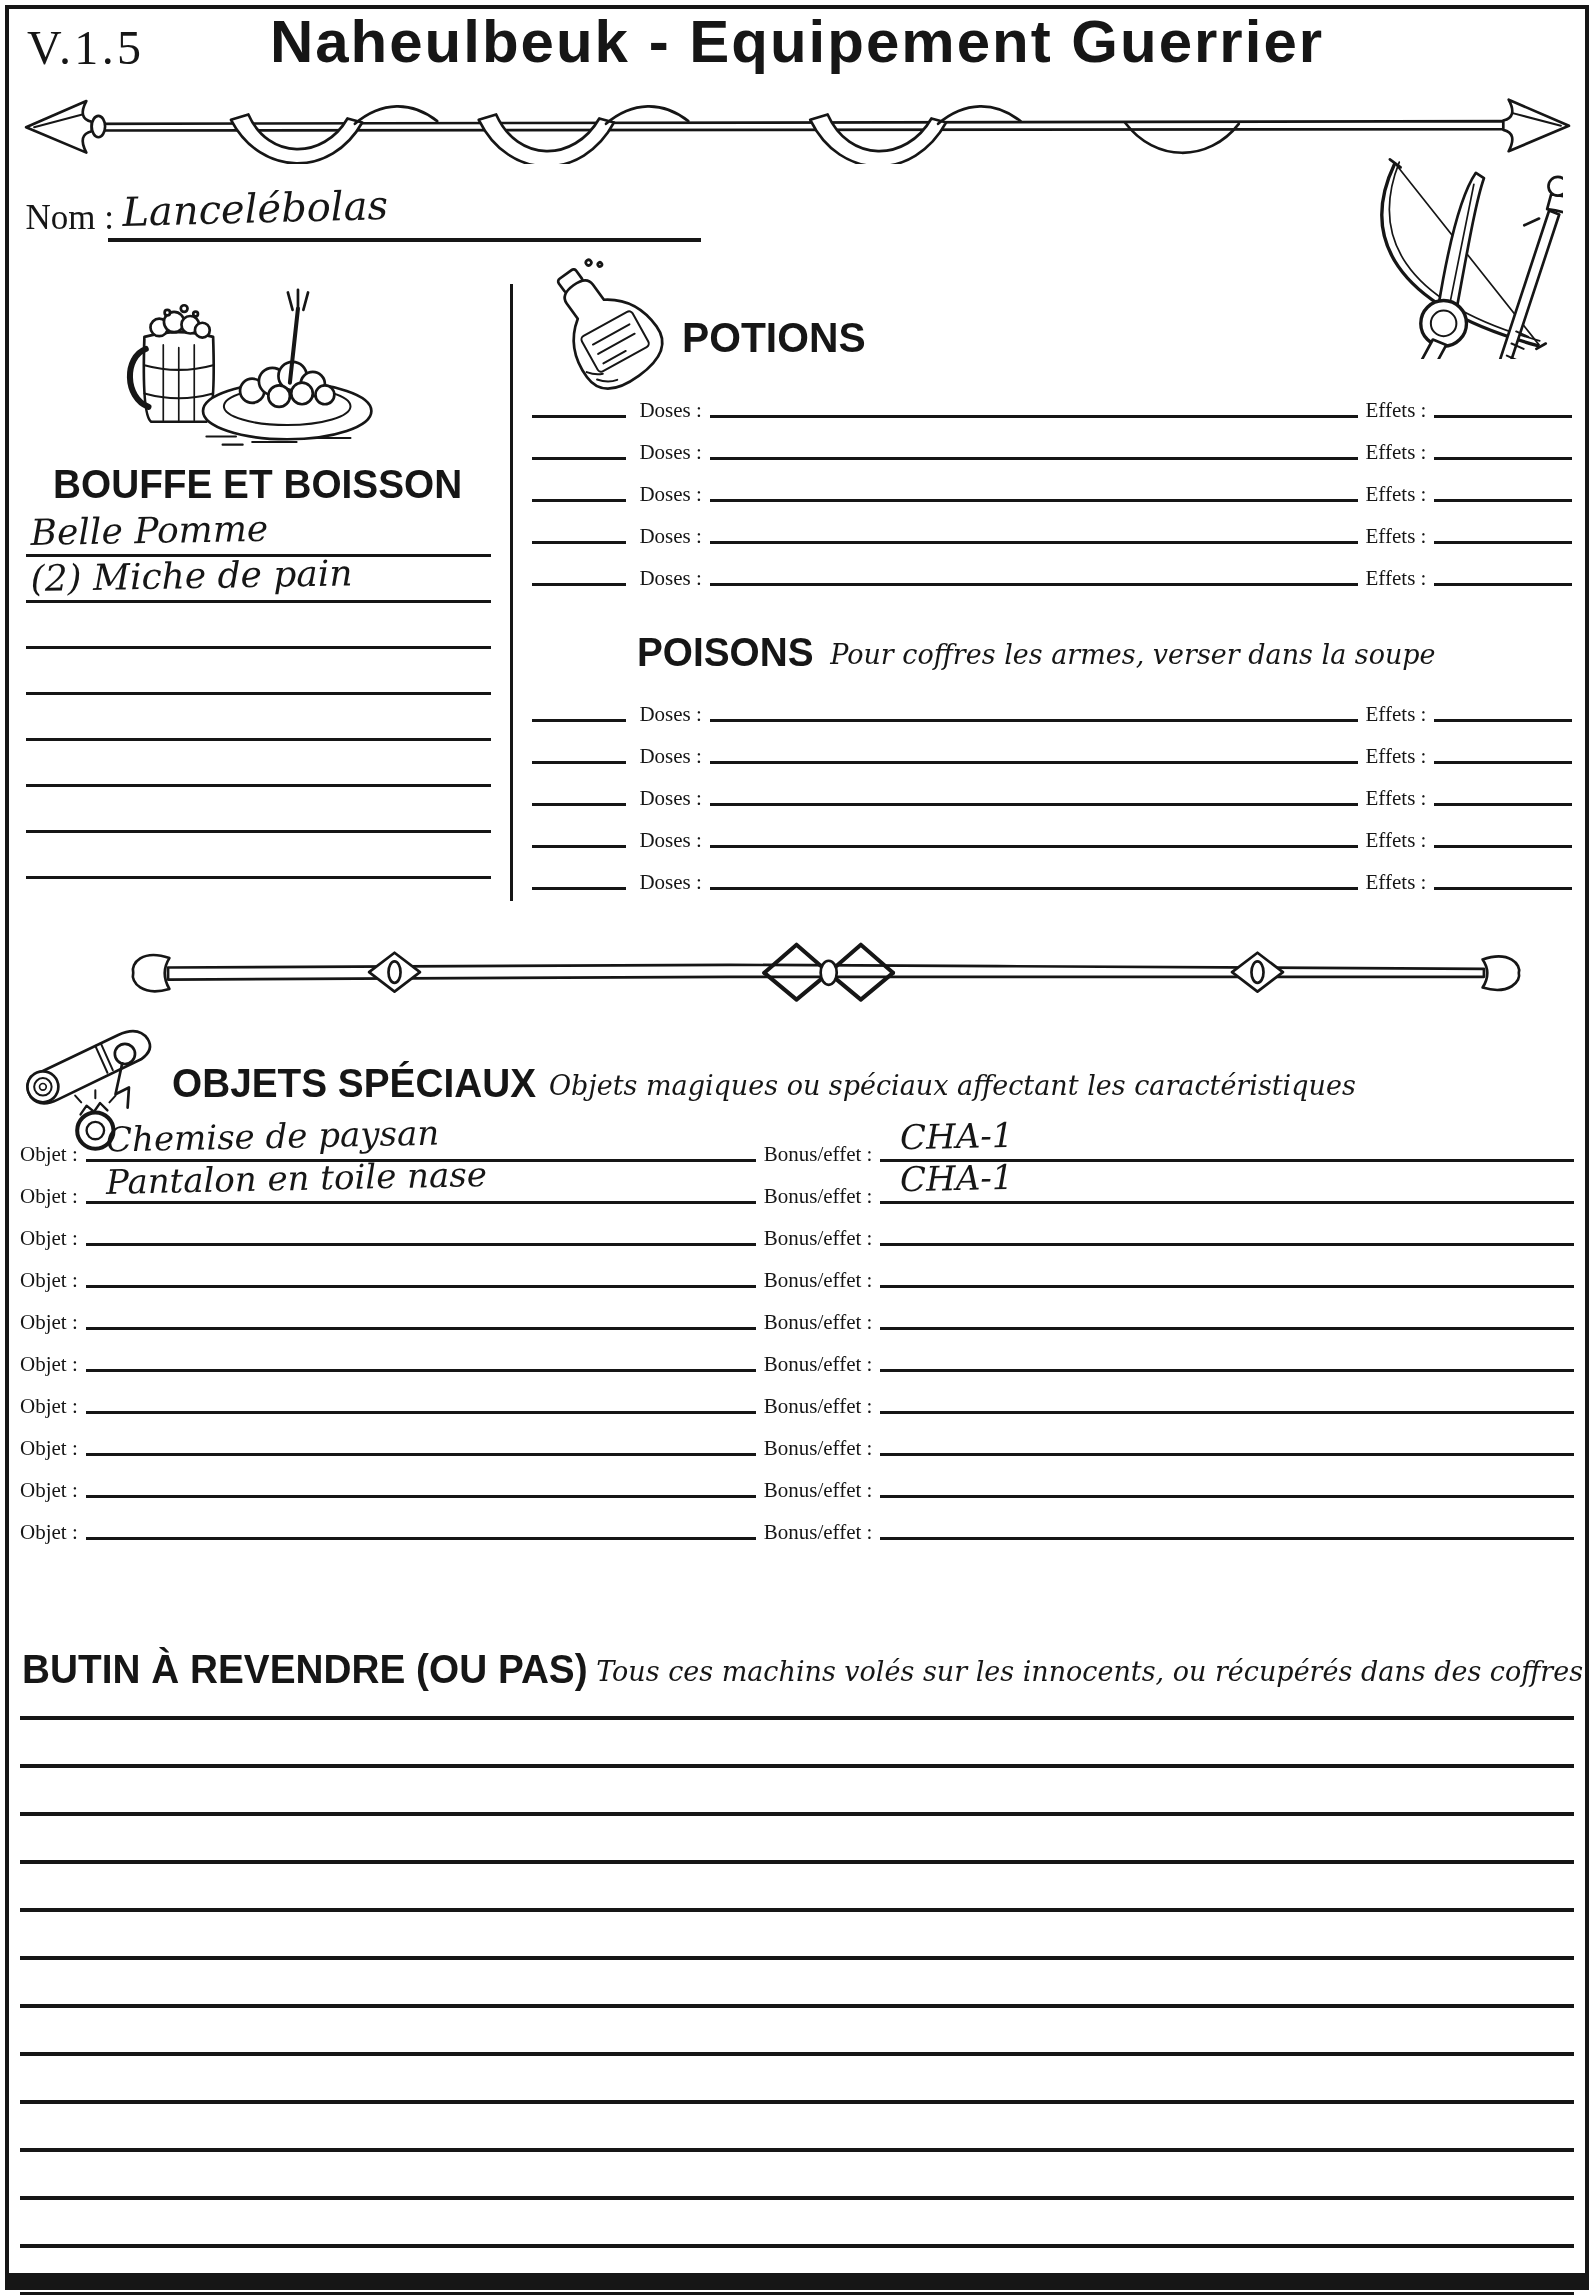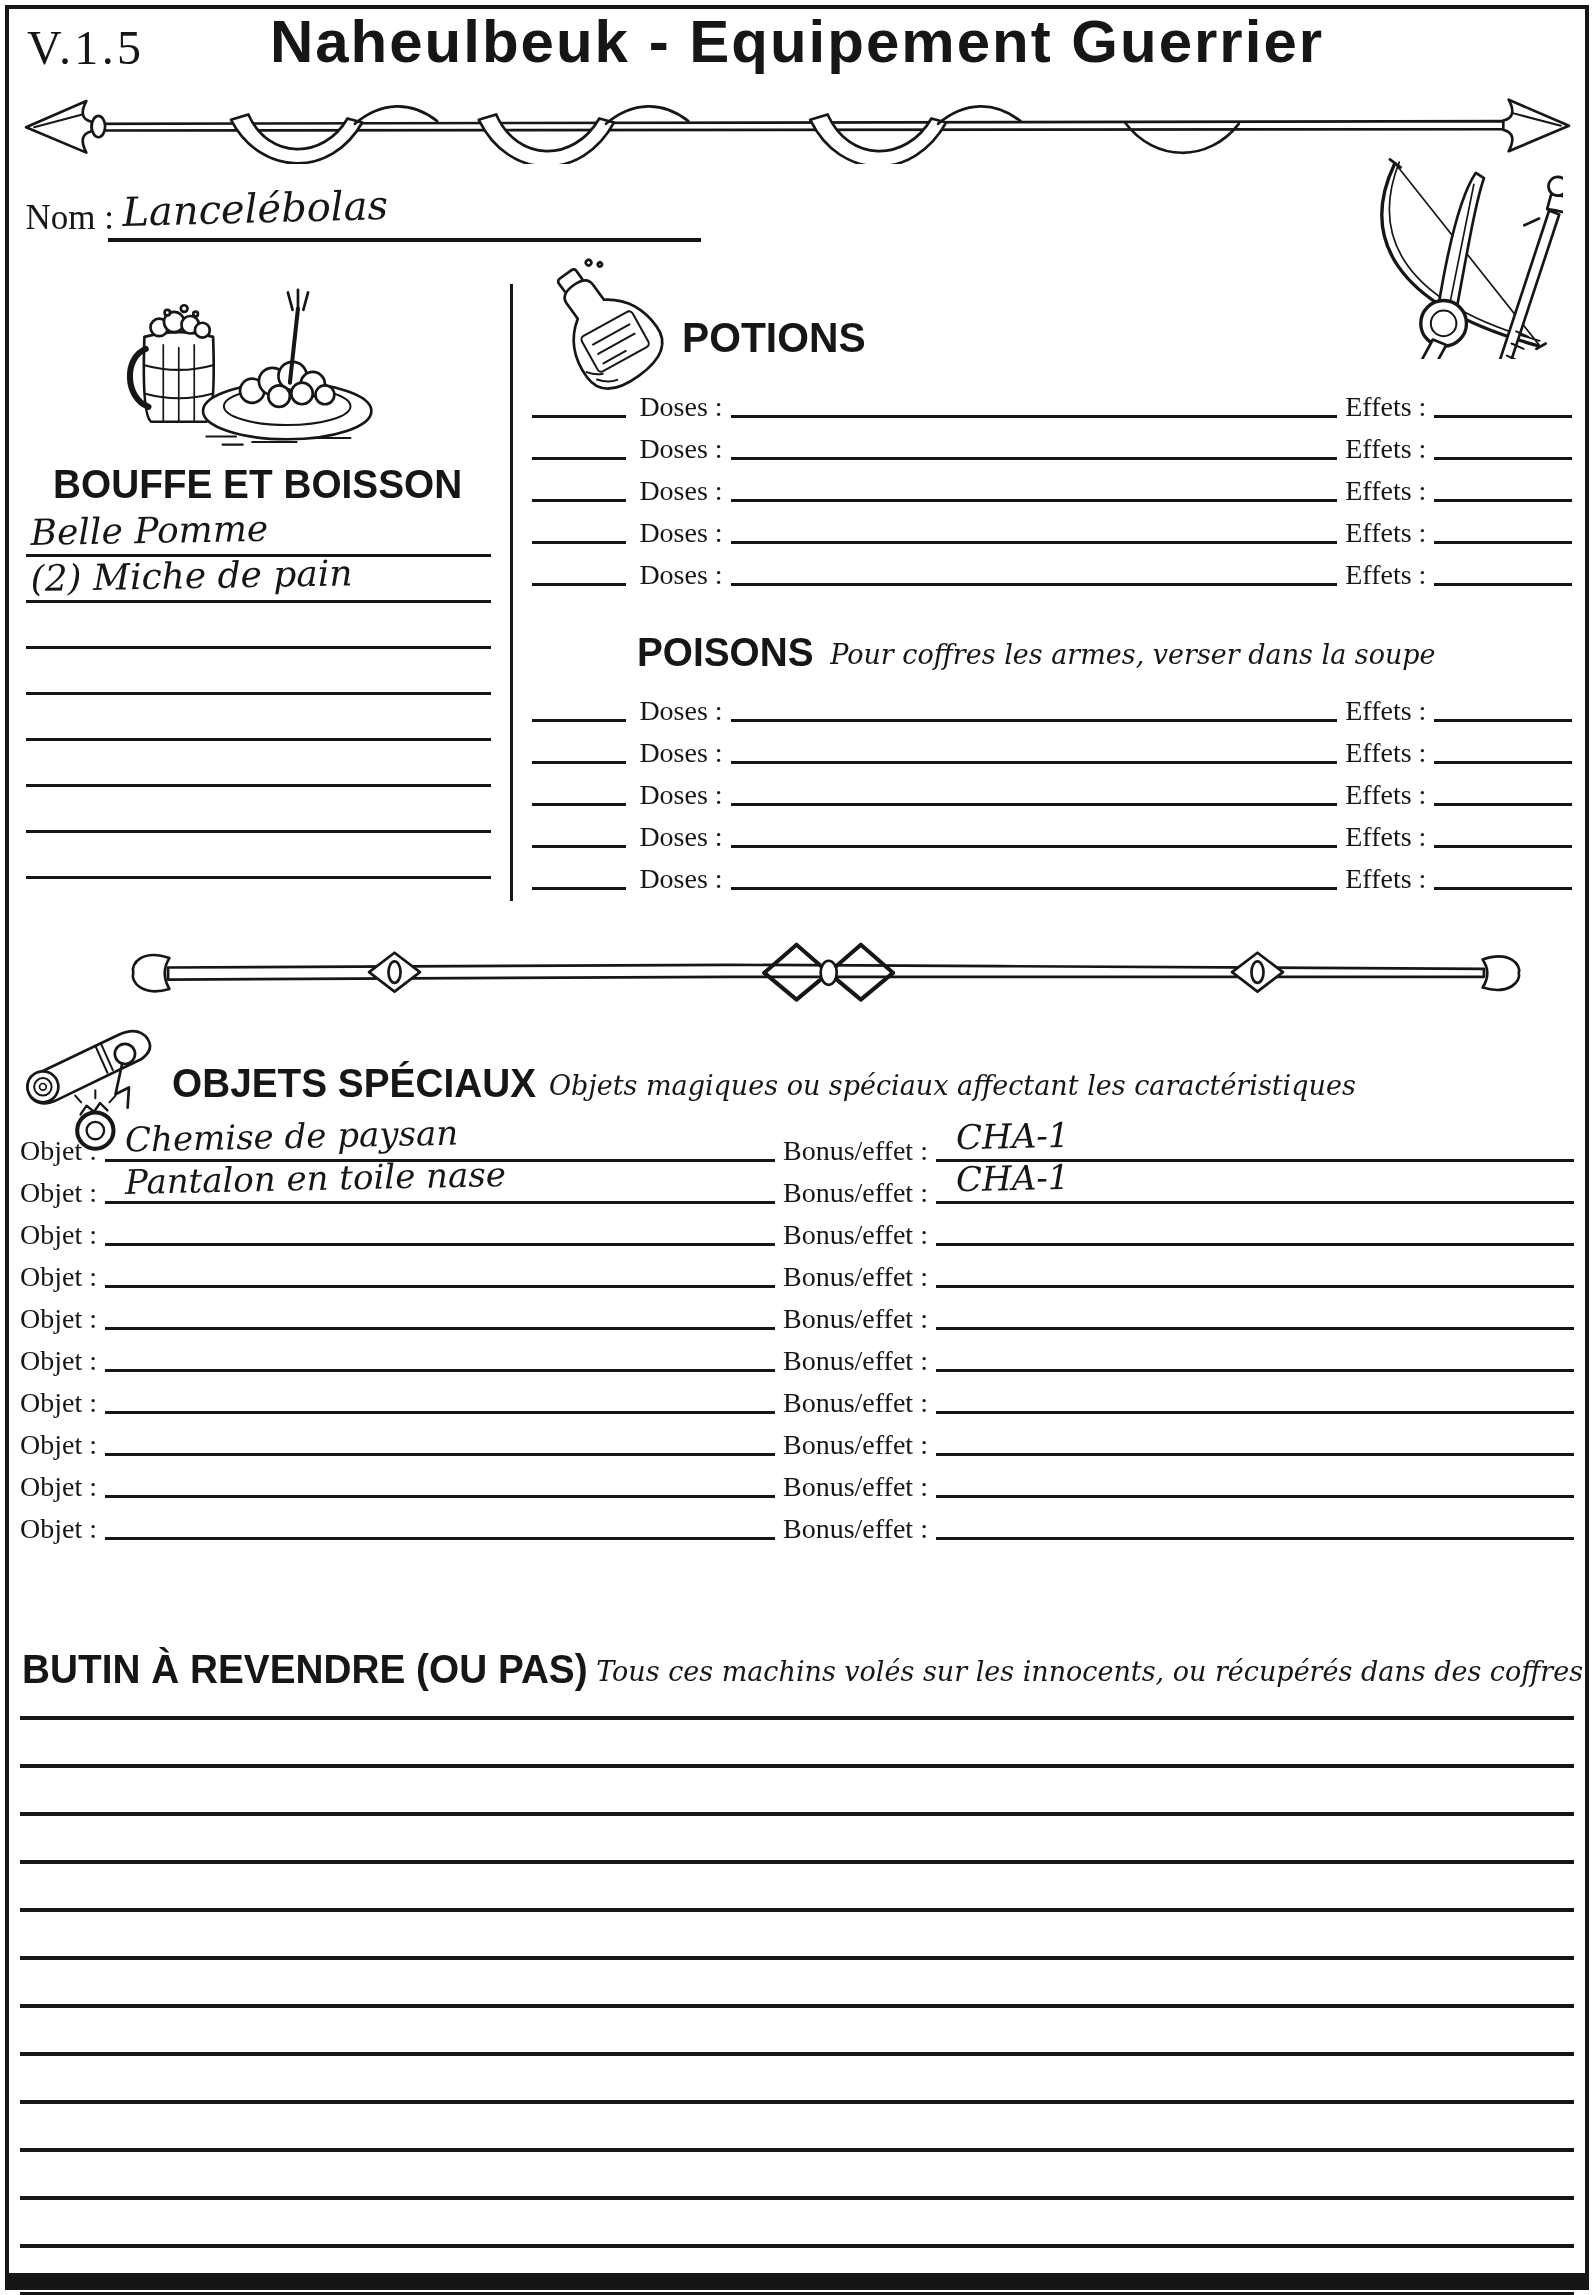--- a/index.html
+++ b/index.html
@@ -11,21 +11,21 @@
          border:4.7px solid var(--ink);border-bottom-width:17.5px;pointer-events:none;}
   .abs{position:absolute;}
 
   .version{left:27px;top:20px;font-size:48px;letter-spacing:3.4px;font-family:"Liberation Serif",serif;}
   .title{left:0;right:0;top:6.7px;text-align:center;font-family:Liberation Sans, sans-serif;
          font-weight:bold;font-size:60px;letter-spacing:2px;white-space:nowrap;}
 
   .head{font-family:"Liberation Sans",sans-serif;font-weight:700;font-size:38px;
         letter-spacing:0px;white-space:nowrap;transform:scale(1.02,1.08);transform-origin:left bottom;}
   .sub{font-family:"DejaVu Serif",serif;font-style:italic;font-size:27px;white-space:nowrap;}
-  .lbl{font-family:"Liberation Serif",serif;font-size:28px;line-height:1;
+  .lbl{font-family:"Liberation Serif",serif;font-size:21px;line-height:1;
        padding:0 8px;transform:translateY(2.7px);white-space:nowrap;}
   .hand{font-family:"DejaVu Serif",serif;font-style:italic;color:var(--ink);}
 
   
   .drow,.orow{display:flex;align-items:flex-end;height:42px;}
   .seg{box-sizing:border-box;border-bottom:3.4px solid var(--ink);height:23px;position:relative;}
   .stub{width:94px;margin-right:5.4px;}
   .fill{flex:1;}
   .tail{width:138px;}
   .ofill{width:670px;}

